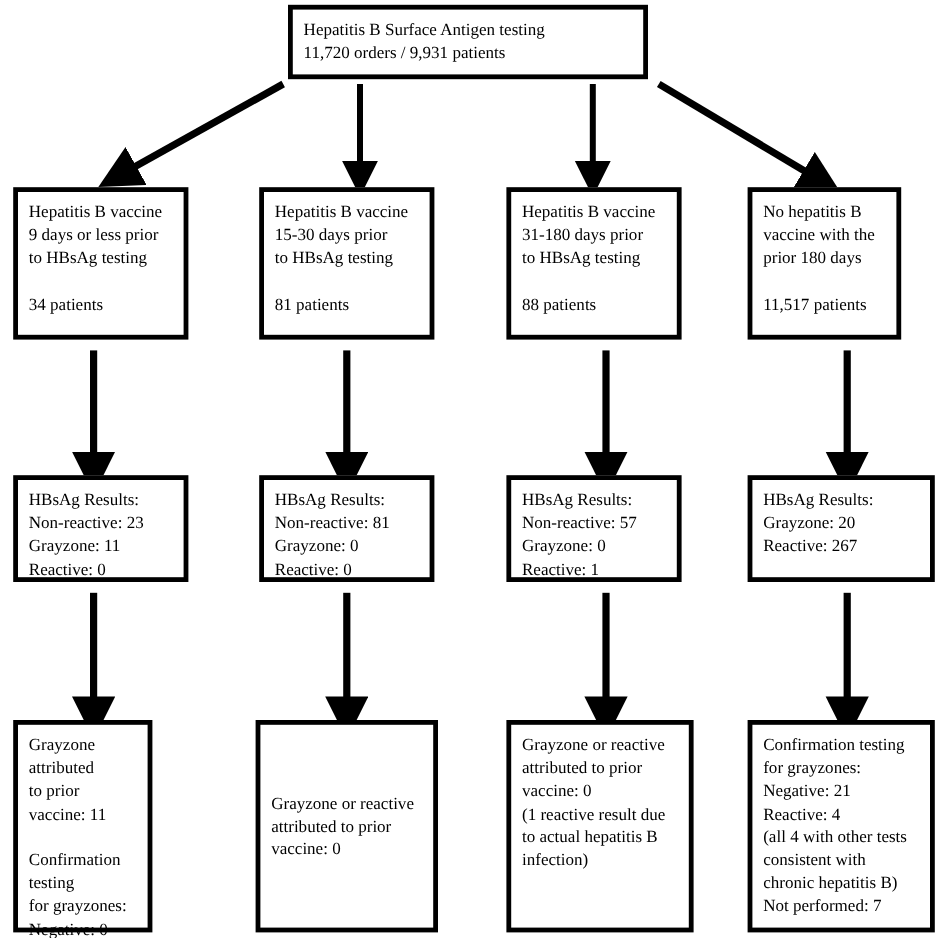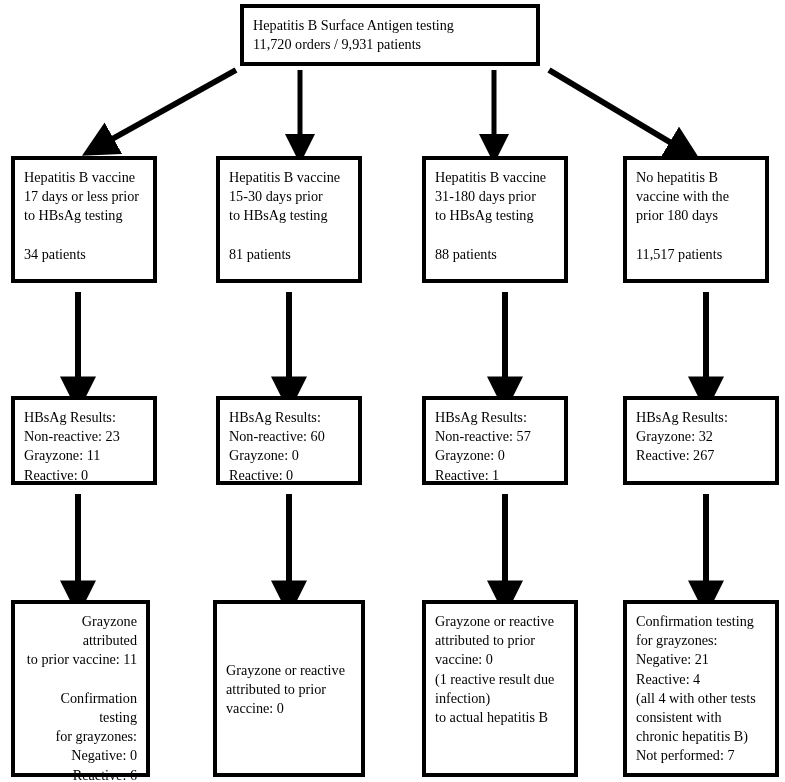--- a/index.html
+++ b/index.html
@@ -66,37 +66,37 @@
     <line x1="706" y1="292" x2="706" y2="386" stroke="#000000" stroke-width="6" marker-end="url(#ah)"></line>
 
     <line x1="78" y1="494" x2="78" y2="590" stroke="#000000" stroke-width="6" marker-end="url(#ah)"></line>
     <line x1="289" y1="494" x2="289" y2="590" stroke="#000000" stroke-width="6" marker-end="url(#ah)"></line>
     <line x1="505" y1="494" x2="505" y2="590" stroke="#000000" stroke-width="6" marker-end="url(#ah)"></line>
     <line x1="706" y1="494" x2="706" y2="590" stroke="#000000" stroke-width="6" marker-end="url(#ah)"></line>
   </svg>
 
   <div class="box" style="left:240px; top:4px; width:300px; height:62px;"><span class="ln">Hepatitis B Surface Antigen testing</span><span class="ln">11,720 orders / 9,931 patients</span></div>
 
-  <div class="box" style="left:11px; top:156px; width:146px; height:127px;"><span class="ln">Hepatitis B vaccine</span><span class="ln">17 days or less prior</span><span class="ln">to HBsAg testing</span><span class="ln">&nbsp;</span><span class="ln">34 patients</span></div>
+  <div class="box" style="left:11px; top:156px; width:146px; height:127px;"><span class="ln">Hepatitis B vaccine</span><span class="ln">9 days or less prior</span><span class="ln">to HBsAg testing</span><span class="ln">&nbsp;</span><span class="ln">34 patients</span></div>
 
   <div class="box" style="left:216px; top:156px; width:146px; height:127px;"><span class="ln">Hepatitis B vaccine</span><span class="ln">15-30 days prior</span><span class="ln">to HBsAg testing</span><span class="ln">&nbsp;</span><span class="ln">81 patients</span></div>
 
   <div class="box" style="left:422px; top:156px; width:146px; height:127px;"><span class="ln">Hepatitis B vaccine</span><span class="ln">31-180 days prior</span><span class="ln">to HBsAg testing</span><span class="ln">&nbsp;</span><span class="ln">88 patients</span></div>
 
-  <div class="box" style="left:623px; top:156px; width:146px; height:127px;"><span class="ln">No hepatitis B</span><span class="ln">vaccine with the</span><span class="ln">prior 180 days</span><span class="ln">&nbsp;</span><span class="ln">11,517 patients</span></div>
+  <div class="box" style="left:623px; top:156px; width:128px; height:127px;"><span class="ln">No hepatitis B</span><span class="ln">vaccine with the</span><span class="ln">prior 180 days</span><span class="ln">&nbsp;</span><span class="ln">11,517 patients</span></div>
 
   <div class="box" style="left:11px; top:396px; width:146px; height:89px;"><span class="ln u">HBsAg Results:</span><span class="ln">Non-reactive: 23</span><span class="ln">Grayzone: 11</span><span class="ln">Reactive: 0</span></div>
 
-  <div class="box" style="left:216px; top:396px; width:146px; height:89px;"><span class="ln u">HBsAg Results:</span><span class="ln">Non-reactive: 60</span><span class="ln">Grayzone: 0</span><span class="ln">Reactive: 0</span></div>
+  <div class="box" style="left:216px; top:396px; width:146px; height:89px;"><span class="ln u">HBsAg Results:</span><span class="ln">Non-reactive: 81</span><span class="ln">Grayzone: 0</span><span class="ln">Reactive: 0</span></div>
 
   <div class="box" style="left:422px; top:396px; width:146px; height:89px;"><span class="ln u">HBsAg Results:</span><span class="ln">Non-reactive: 57</span><span class="ln">Grayzone: 0</span><span class="ln">Reactive: 1</span></div>
 
-  <div class="box" style="left:623px; top:396px; width:156px; height:89px;"><span class="ln u">HBsAg Results:</span><span class="ln">Grayzone: 32</span><span class="ln">Reactive: 267</span></div>
+  <div class="box" style="left:623px; top:396px; width:156px; height:89px;"><span class="ln u">HBsAg Results:</span><span class="ln">Grayzone: 20</span><span class="ln">Reactive: 267</span></div>
 
-  <div class="box" style="left:11px; top:600px; width:139px; height:177px;text-align:right;"><span class="ln">Grayzone attributed</span><span class="ln">to prior vaccine: 11</span><span class="ln">&nbsp;</span><span class="ln u">Confirmation testing</span><span class="ln u">for grayzones:</span><span class="ln">Negative: 0</span><span class="ln">Reactive: 6</span><span class="ln">Not performed: 5</span></div>
+  <div class="box" style="left:11px; top:600px; width:116px; height:177px;"><span class="ln">Grayzone attributed</span><span class="ln">to prior vaccine: 11</span><span class="ln">&nbsp;</span><span class="ln u">Confirmation testing</span><span class="ln u">for grayzones:</span><span class="ln">Negative: 0</span><span class="ln">Reactive: 6</span><span class="ln">Not performed: 5</span></div>
 
   <div class="box center-v" style="left:213px; top:600px; width:152px; height:177px;"><span class="ln">Grayzone or reactive</span><span class="ln">attributed to prior</span><span class="ln">vaccine: 0</span></div>
 
-  <div class="box" style="left:422px; top:600px; width:156px; height:177px;"><span class="ln">Grayzone or reactive</span><span class="ln">attributed to prior</span><span class="ln">vaccine: 0</span><span class="ln">(1 reactive result due</span><span class="ln">infection)</span><span class="ln">to actual hepatitis B</span></div>
+  <div class="box" style="left:422px; top:600px; width:156px; height:177px;"><span class="ln">Grayzone or reactive</span><span class="ln">attributed to prior</span><span class="ln">vaccine: 0</span><span class="ln">(1 reactive result due</span><span class="ln">to actual hepatitis B</span><span class="ln">infection)</span></div>
 
   <div class="box" style="left:623px; top:600px; width:156px; height:177px;"><span class="ln u">Confirmation testing</span><span class="ln u">for grayzones:</span><span class="ln">Negative: 21</span><span class="ln">Reactive: 4</span><span class="ln">(all 4 with other tests</span><span class="ln">consistent with</span><span class="ln">chronic hepatitis B)</span><span class="ln">Not performed: 7</span></div>
 
 </div>
 
 </body></html>

